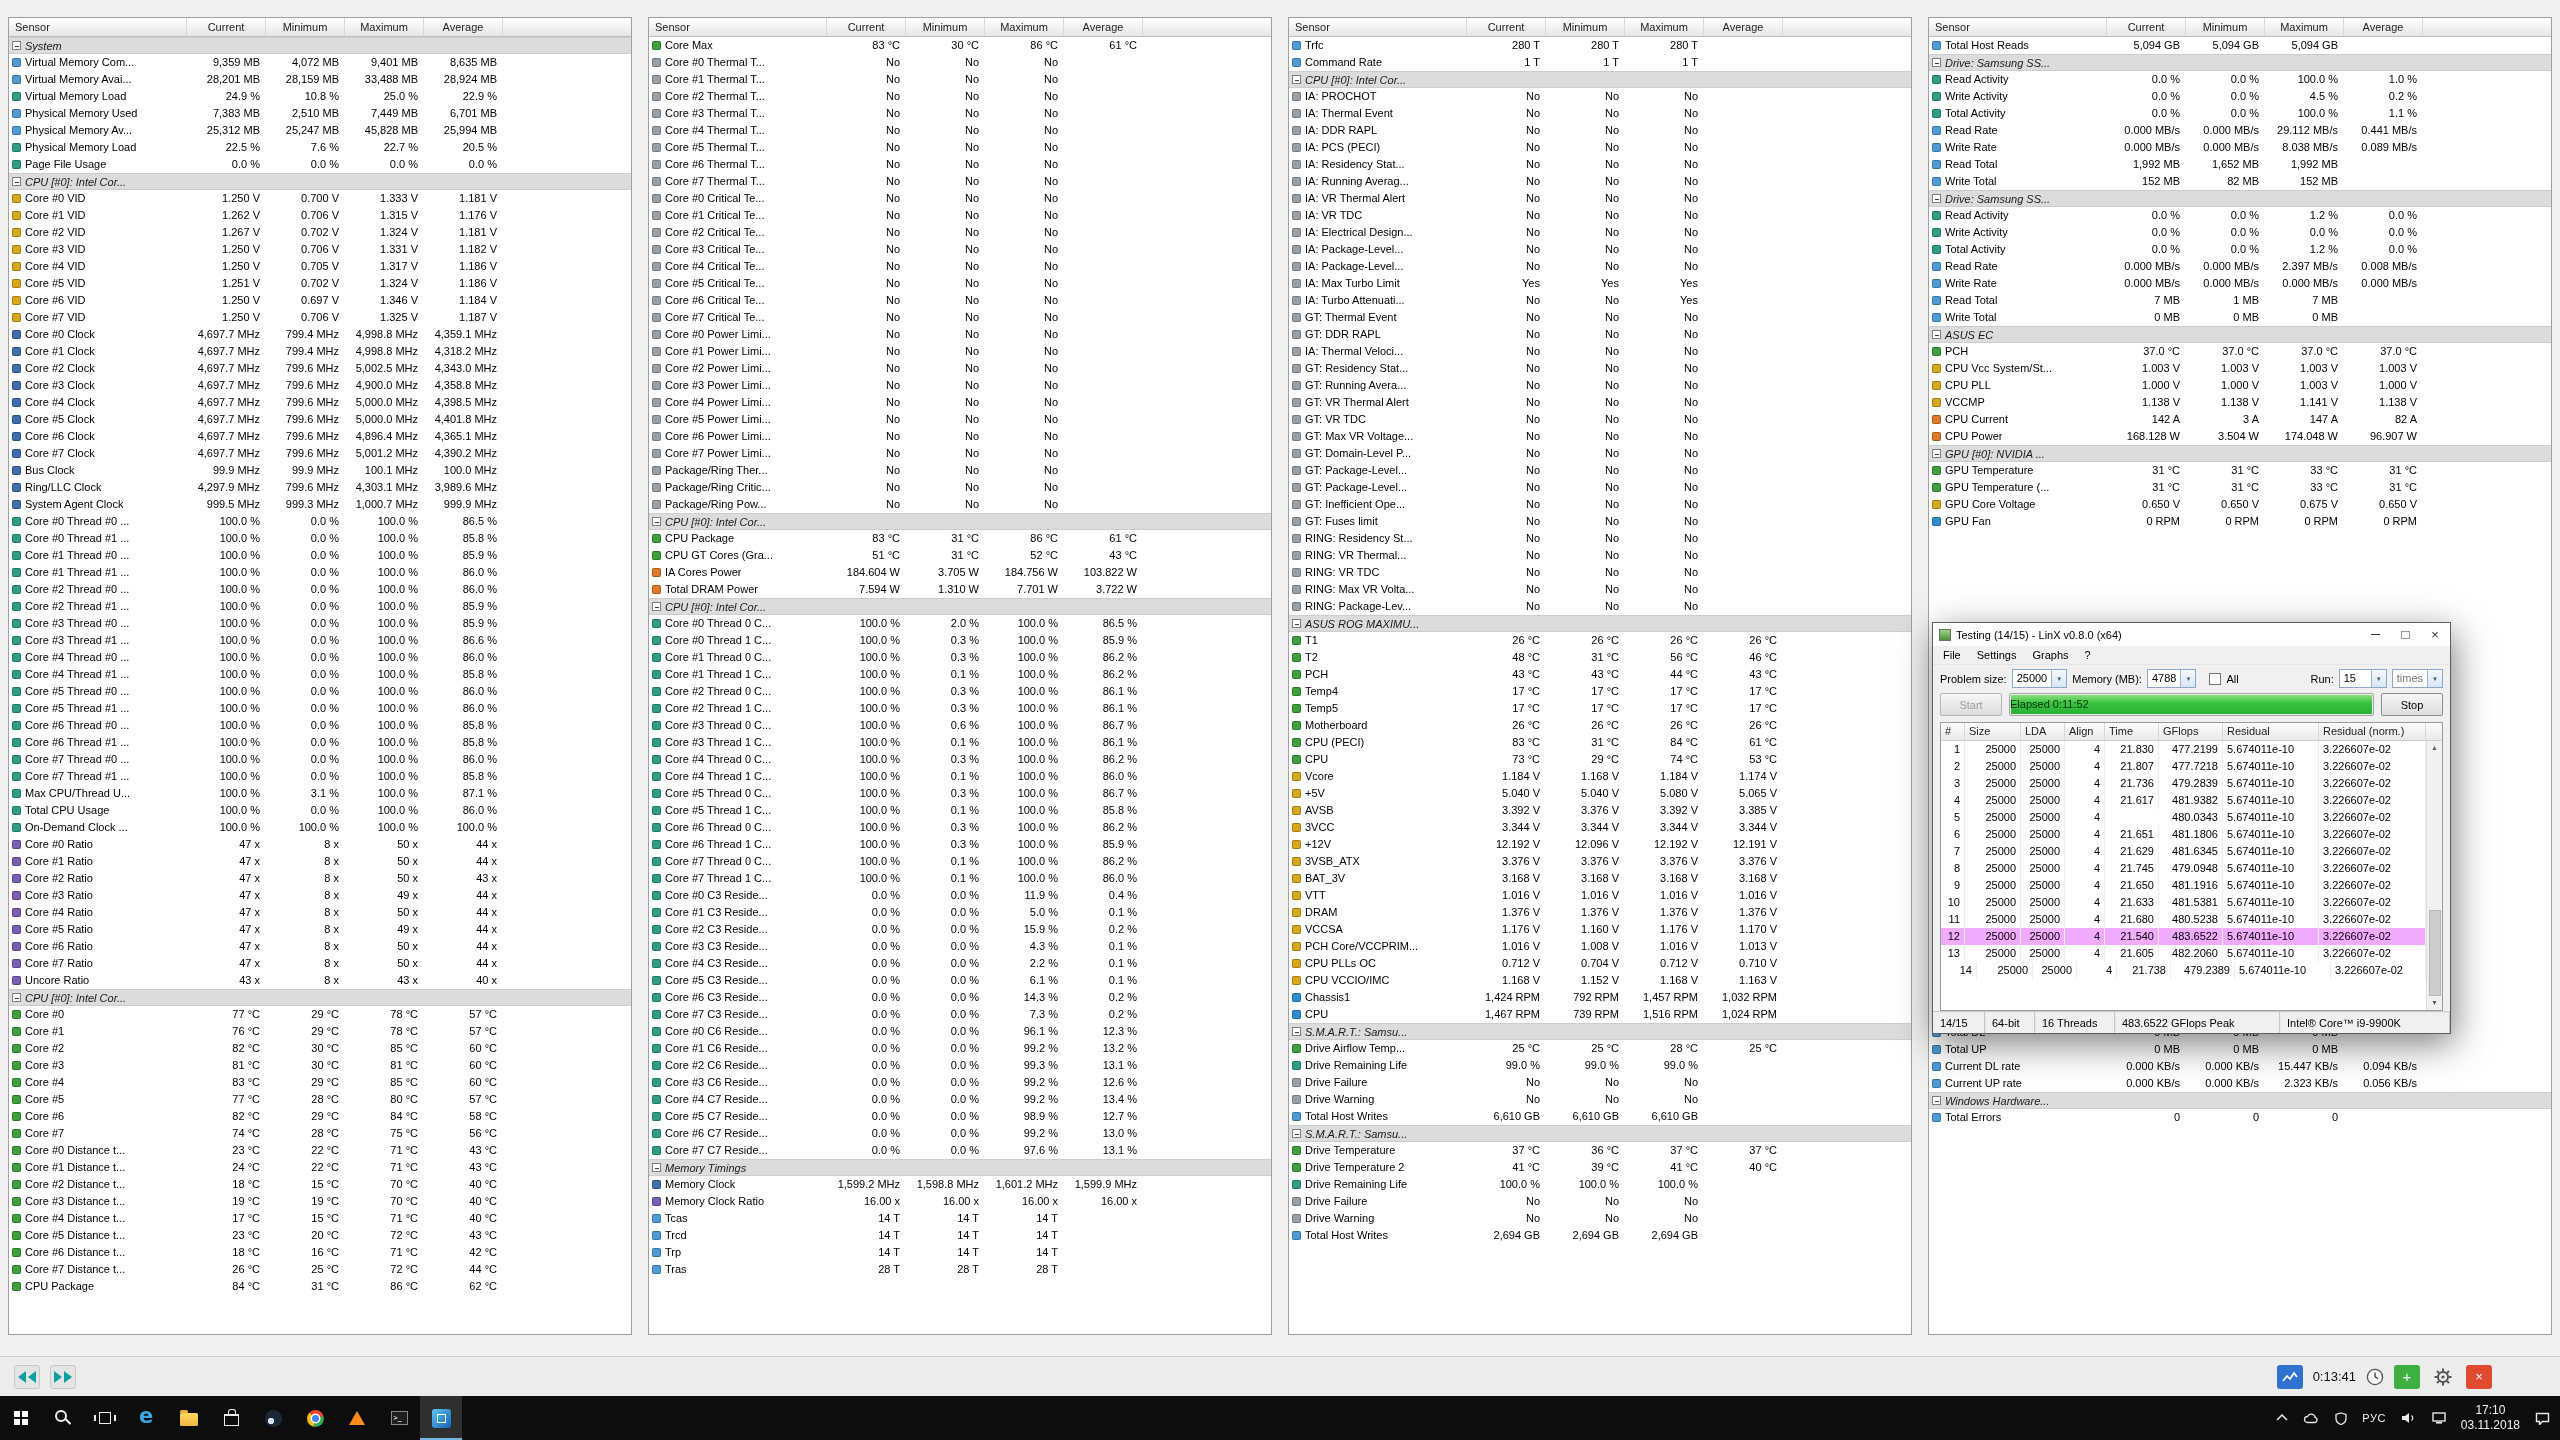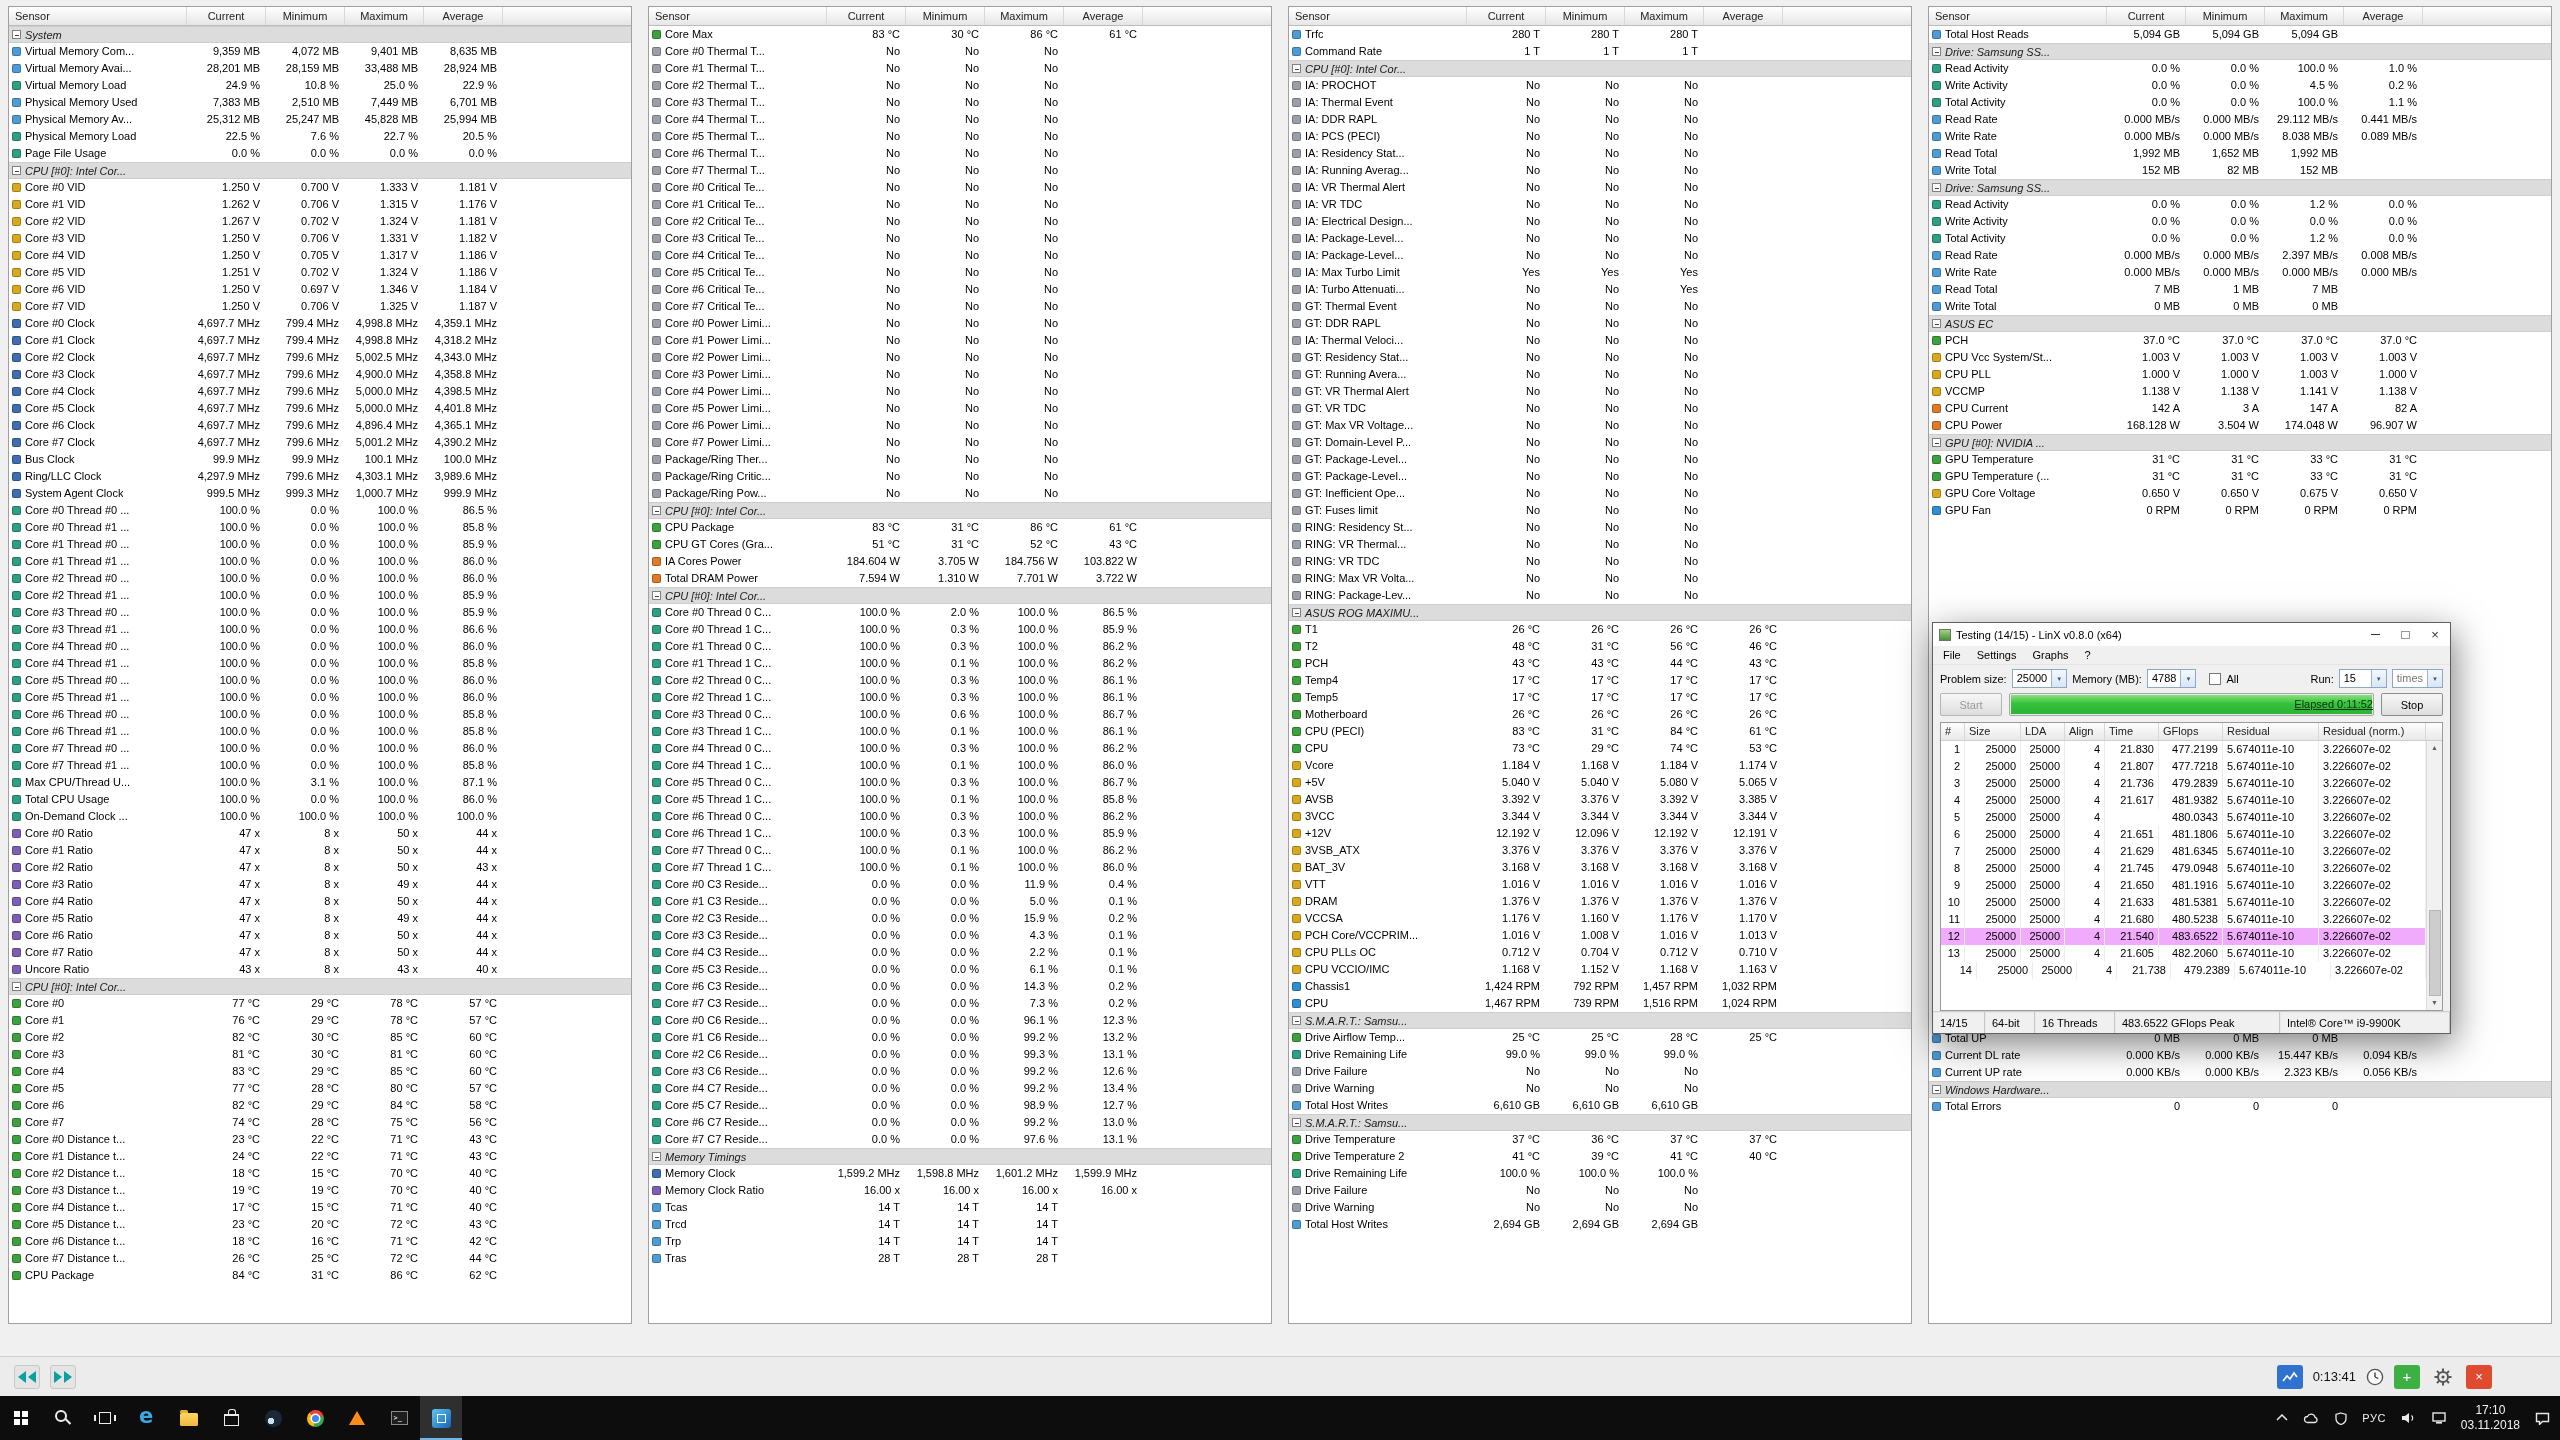--- a/index.html
+++ b/index.html
@@ -13,21 +13,21 @@
 .wico{width:16px;height:16px;border-radius:3px;background:linear-gradient(135deg,#58c7f0,#1466b8);position:relative;flex:none;}
 .wico::after{content:'';position:absolute;inset:4px;border:1.5px solid #fff;}
 .wtxt{font-size:12px;white-space:nowrap;}
 .wbtns{margin-left:auto;display:flex;height:100%;}
 .wb{width:46px;display:flex;align-items:center;justify-content:center;}
 .g-min{width:10px;height:1px;background:#fff;display:block;}
 .g-max{width:10px;height:9px;border:1px solid #fff;display:block;}
 .g-x{color:#fff;font-size:14px;}
 .g-x::after{content:'×';}
 
-#sensor-columns{flex:1;display:grid;grid-template-columns:repeat(4,1fr);gap:16px;padding:6px 8px;align-items:start;overflow:hidden;}
+#sensor-columns{flex:1;display:grid;grid-template-columns:repeat(4,1fr);gap:16px;padding:6px 8px;align-items:start;overflow:hidden;margin-top:11px;}
 .spanel{background:#fff;border:1px solid #a0a0a0;height:1318px;overflow:hidden;}
 .shead{display:flex;height:19px;background:linear-gradient(#ffffff,#e6e6e6);border-bottom:1px solid #bcbcbc;}
 .shc{font-size:11px;color:#222;line-height:18px;border-right:1px solid #d9d9d9;overflow:hidden;white-space:nowrap;}
 .shc0{width:178px;padding-left:6px;flex:none;}
 .shcv{width:79px;text-align:center;flex:none;}
 .ssec{height:17px;background:#dcdcdc;border-top:1px solid #cdcdcd;border-bottom:1px solid #cdcdcd;display:flex;align-items:center;gap:4px;padding-left:3px;font-style:italic;color:#1a1a1a;overflow:hidden;white-space:nowrap;}
 .colbox{width:9px;height:9px;background:#fff;border:1px solid #808080;position:relative;flex:none;}
 .colbox::after{content:'';position:absolute;left:1.5px;right:1.5px;top:3.5px;height:1px;background:#404040;}
 .srow{display:flex;height:17px;line-height:17px;}
 .slab{width:178px;display:flex;align-items:center;gap:4px;padding-left:3px;overflow:hidden;white-space:nowrap;flex:none;}
@@ -68,21 +68,21 @@
 .ca{width:15px;background:linear-gradient(#f4f8fc,#d8e6f4);border-left:1px solid #9ab5d0;display:flex;align-items:center;justify-content:center;}
 .ca::after{content:'▼';font-size:6px;color:#3a5a7a;}
 .cdis .cval{color:#777;}
 .chk{width:12px;height:12px;background:#fff;border:1px solid #777;margin-left:8px;flex:none;}
 .lrun{margin-left:auto;}
 .lrunrow{display:flex;gap:7px;padding:3px 7px 6px;flex:none;align-items:center;}
 .btn{height:23px;min-width:62px;display:flex;align-items:center;justify-content:center;background:linear-gradient(#f7f7f7,#ddd);border:1px solid #8d8d8d;border-radius:2px;padding:0 10px;}
 .btn.dis{color:#9b9b9b;border-color:#b5b5b5;}
 .progress{flex:1;height:23px;border:1px solid #a8a8a8;background:#e9e9e9;position:relative;border-radius:2px;overflow:hidden;}
 .pfill{position:absolute;inset:1px;background:linear-gradient(#8ae07e,#35c23c 45%,#2cb335);}
-.ptxt{position:relative;text-align:right;line-height:21px;color:#05320a;text-decoration:underline;}
+.ptxt{position:relative;text-align:left;line-height:21px;color:#05320a;}
 .ltable{flex:1;margin:0 7px;background:#fff;border:1px solid #9a9a9a;position:relative;overflow:hidden;display:flex;flex-direction:column;}
 .lthead{display:flex;height:18px;background:linear-gradient(#fdfdfd,#e9e9e9);border-bottom:1px solid #cfcfcf;flex:none;padding-right:16px;}
 .ltc{padding:0 4px;line-height:17px;overflow:hidden;white-space:nowrap;flex:none;border-right:1px solid #ededed;}
 .lth{border-right:1px solid #d7d7d7;color:#222;}
 .ltbody{flex:1;overflow:hidden;margin-right:16px;}
 .ltr{display:flex;height:17px;}
 .ltr.sel{background:#f0abfc;}
 .al-r{text-align:right;}
 .al-l{text-align:left;}
 .vscr{position:absolute;top:18px;right:0;bottom:0;width:16px;background:#f1f1f1;border-left:1px solid #dcdcdc;display:flex;flex-direction:column;align-items:center;}

